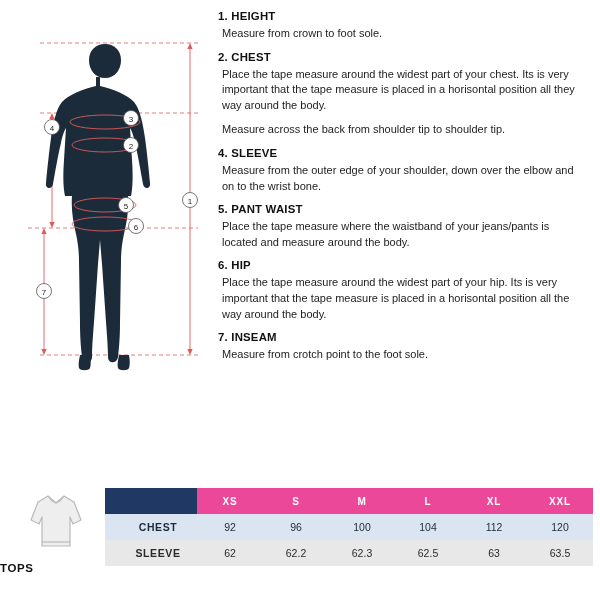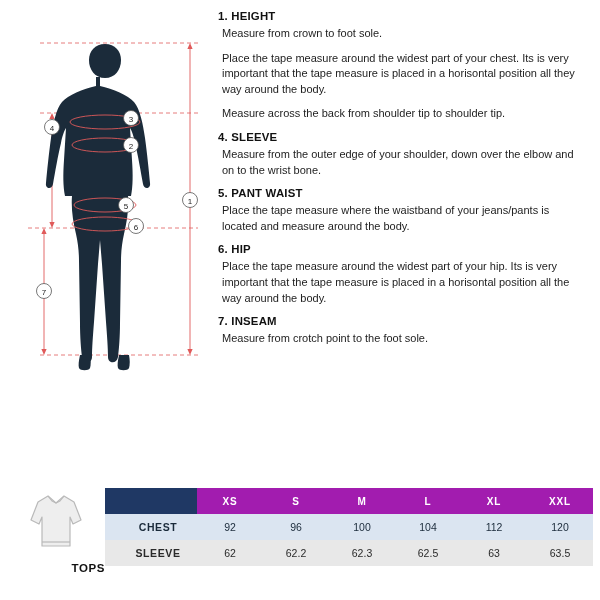--- a/index.html
+++ b/index.html
@@ -73,21 +73,21 @@
     left: 0;
     top: 0;
     width: 105px;
     height: 118px;
   }
   .garment-label {
     position: absolute;
     left: 0;
     top: 84px;
     width: 105px;
-    text-align: right;
+    text-align: left;
     font-size: 11.5px;
     font-weight: bold;
     letter-spacing: 0.6px;
     color: #111111;
   }
   .garment-icon {
     position: absolute;
     left: 28px;
     top: 12px;
   }
@@ -101,21 +101,21 @@
     table-layout: fixed;
   }
   table.size-table th,
   table.size-table td {
     height: 26px;
     font-size: 10.5px;
     text-align: center;
     padding: 0;
   }
   table.size-table thead th {
-    background: #a21caf;
+    background: #ec4899;
     color: #ffffff;
     font-weight: bold;
     letter-spacing: 0.8px;
     font-size: 10px;
   }
   table.size-table thead th.corner {
     background: #1f3864;
   }
   .row-head {
     text-align: left;
@@ -213,20 +213,21 @@
     </div>
 
     <div class="instructions">
 
       <div class="instr-block">
         <p class="instr-title">1. HEIGHT</p>
         <p class="instr-body">Measure from crown to foot sole.</p>
       </div>
 
       <div class="instr-block">
+        <p class="instr-title">2. CHEST</p>
         <p class="instr-body">Place the tape measure around the widest part of your chest. Its is very important that the tape measure is placed in a horisontal position all they way around the body.</p>
       </div>
 
       <div class="instr-block">
         <p class="instr-body">Measure across the back from shoulder tip to shoulder tip.</p>
       </div>
 
       <div class="instr-block">
         <p class="instr-title">4. SLEEVE</p>
         <p class="instr-body">Measure from the outer edge of your shoulder, down over the elbow and on to the wrist bone.</p>

